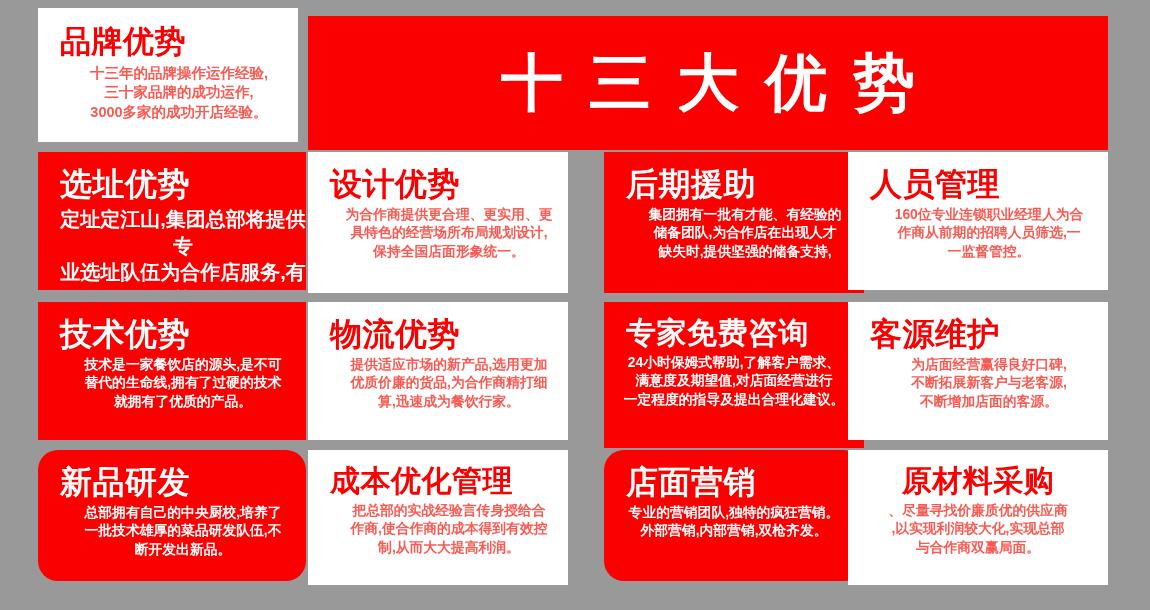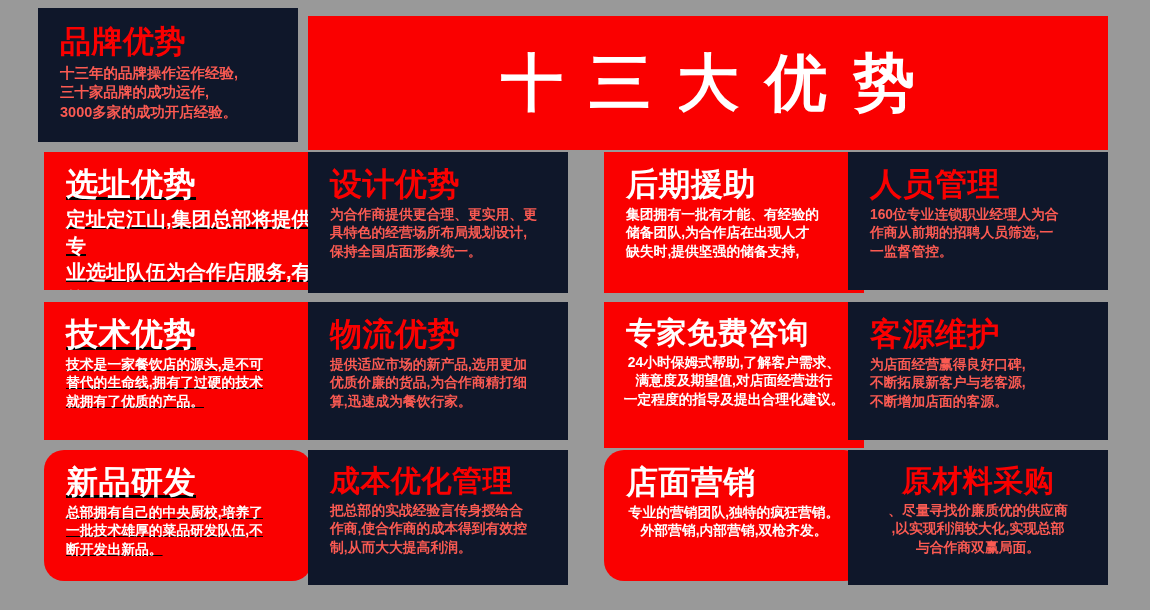--- a/index.html
+++ b/index.html
@@ -20,21 +20,21 @@
     background: #999999;
     box-sizing: border-box;
   }
 
   
   .card {
     position: absolute;
     box-sizing: border-box;
     overflow: hidden;
   }
-  .card.white { background: #0f172a; }
+  .card.white { background: #ffffff; }
   .card.red   { background: #fa0000; }
 
   .card-title {
     font-weight: bold;
     letter-spacing: 0.5px;
     line-height: 1.0;
     white-space: nowrap;
   }
   .card.white .card-title { color: #fa0000; }
   .card.red   .card-title { color: #ffffff; }
@@ -74,33 +74,33 @@
     left: 38px; top: 8px; width: 260px; height: 134px;
   }
   #brand-card .card-title { font-size: 31px; padding: 18px 0 0 22px; }
   #brand-card .card-body  { font-size: 14.5px; padding: 7px 0 0 22px; }
 
   
   .r2 { top: 152px; }
   .r3 { top: 302px; }
   .r4 { top: 450px; }
 
-  .c1 { left: 44px;  width: 268px; text-decoration: underline; }
+  .c1 { left: 38px;  width: 268px; }
   .c2 { left: 308px; width: 260px; }
   .c3 { left: 604px; width: 260px; }
   .c4 { left: 848px; width: 260px; }
 
   .h140 { height: 138px; }
   .h142 { height: 141px; }
   .h147 { height: 146px; }
   .h136 { height: 135px; }
   .h132 { height: 131px; border-radius: 20px; }
 
   .card .card-title { padding: 16px 0 0 22px; }
-  .card .card-body  { padding: 6px 0 0 22px; }
+  .card .card-body  { padding: 6px 0 0 22px; text-align: center; }
 
   .t32 { font-size: 32px; }
   .t30 { font-size: 30px; }
   .b15 { font-size: 20px; }
   .b14 { font-size: 13.8px; }
 
   .center-body .card-body { text-align: center; padding-left: 10px; padding-right: 10px; }
   .center-title .card-title { text-align: center; padding-left: 0; padding-right: 0; }
 </style>
 </head>

